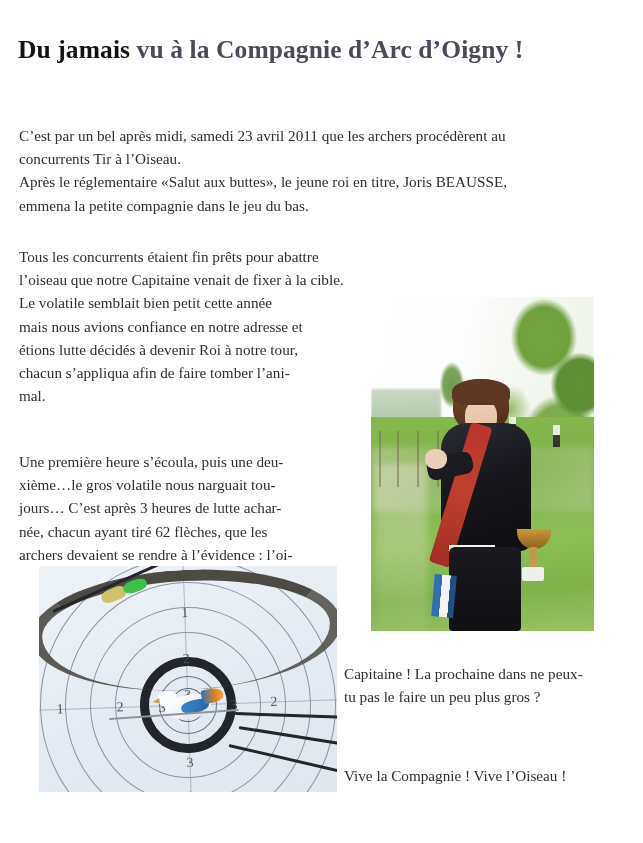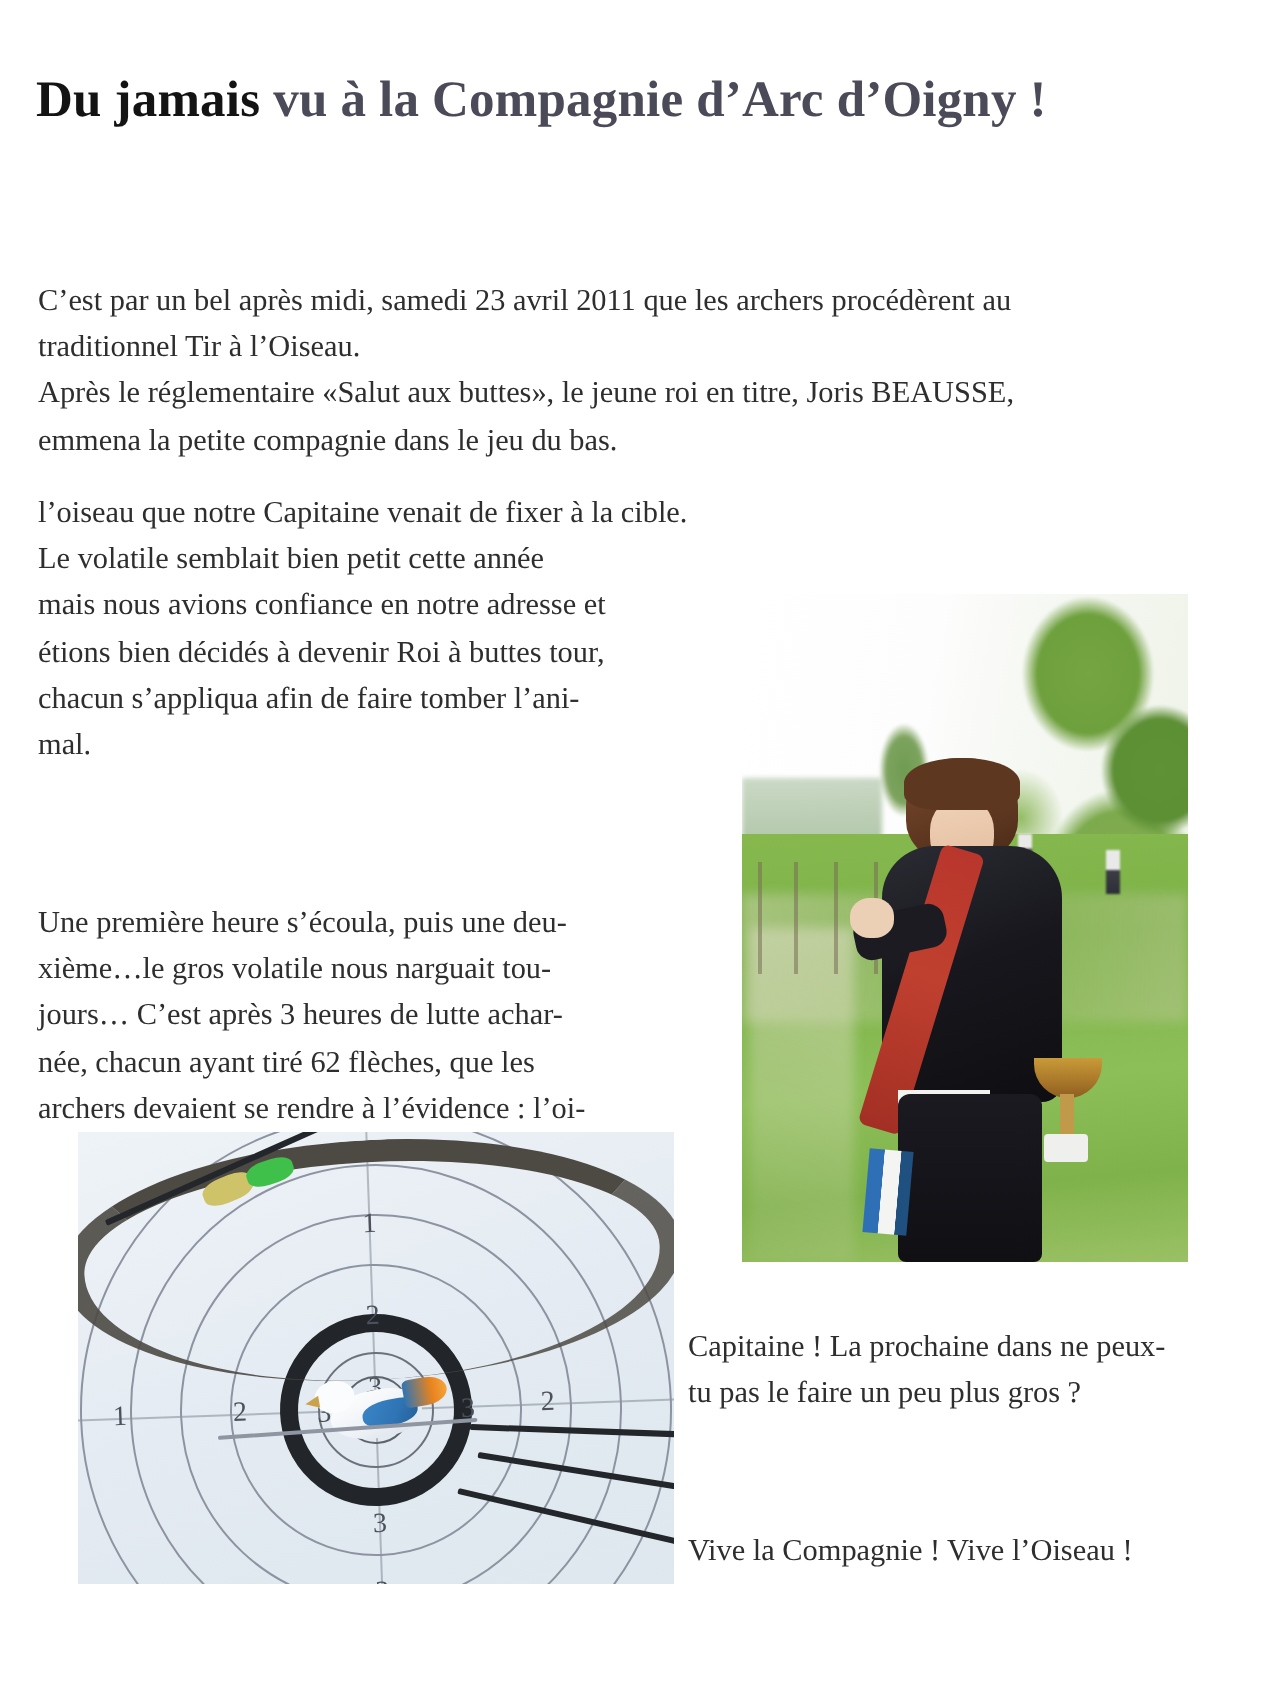--- a/index.html
+++ b/index.html
@@ -40,21 +40,21 @@
   .para {
     position: absolute;
     font-size: 15.2px;
     line-height: 23.2px;
     color: #2e2e2e;
     text-align: left;
   }
 
   #para-intro {
     left: 19px;
-    top: 139px;
+    top: 124px;
     width: 600px;
   }
   #para-contest {
     left: 19px;
     top: 245px;
     width: 380px;
   }
   #para-hours {
     left: 19px;
     top: 434px;
@@ -399,30 +399,31 @@
 <body>
 
 <div class="page">
 
   <h1 class="doc-title">
     <span class="t-dark">Du jamais </span><span class="t-grey">vu à la Compagnie d’Arc d’Oigny !</span>
   </h1>
 
   <div class="para" id="para-intro">
     <div>C’est par un bel après midi, samedi 23 avril 2011 que les archers procédèrent au</div>
-    <div>traditionnel Tir à l’Oiseau.</div>
+    <div>concurrents Tir à l’Oiseau.</div>
     <div>Après  le réglementaire «Salut aux buttes», le jeune roi en titre, Joris BEAUSSE,</div>
     <div>emmena la petite compagnie dans le jeu du bas.</div>
   </div>
 
   <div class="para" id="para-contest">
+    <div>Tous les concurrents étaient fin prêts pour abattre</div>
     <div>l’oiseau que notre Capitaine venait de fixer à la cible.</div>
     <div>Le volatile semblait bien petit cette année</div>
     <div>mais nous avions confiance en notre adresse et</div>
-    <div>étions bien décidés à devenir Roi à buttes tour,</div>
+    <div>étions lutte décidés à devenir Roi à notre tour,</div>
     <div>chacun s’appliqua afin de faire tomber l’ani-</div>
     <div>mal.</div>
   </div>
 
   <div class="para" id="para-hours">
     <div>Une première heure s’écoula, puis une deu-</div>
     <div>xième…le gros volatile nous narguait tou-</div>
     <div>jours… C’est après  3 heures de lutte achar-</div>
     <div>née, chacun  ayant tiré 62 flèches, que les</div>
     <div>archers devaient se rendre à l’évidence : l’oi-</div>

